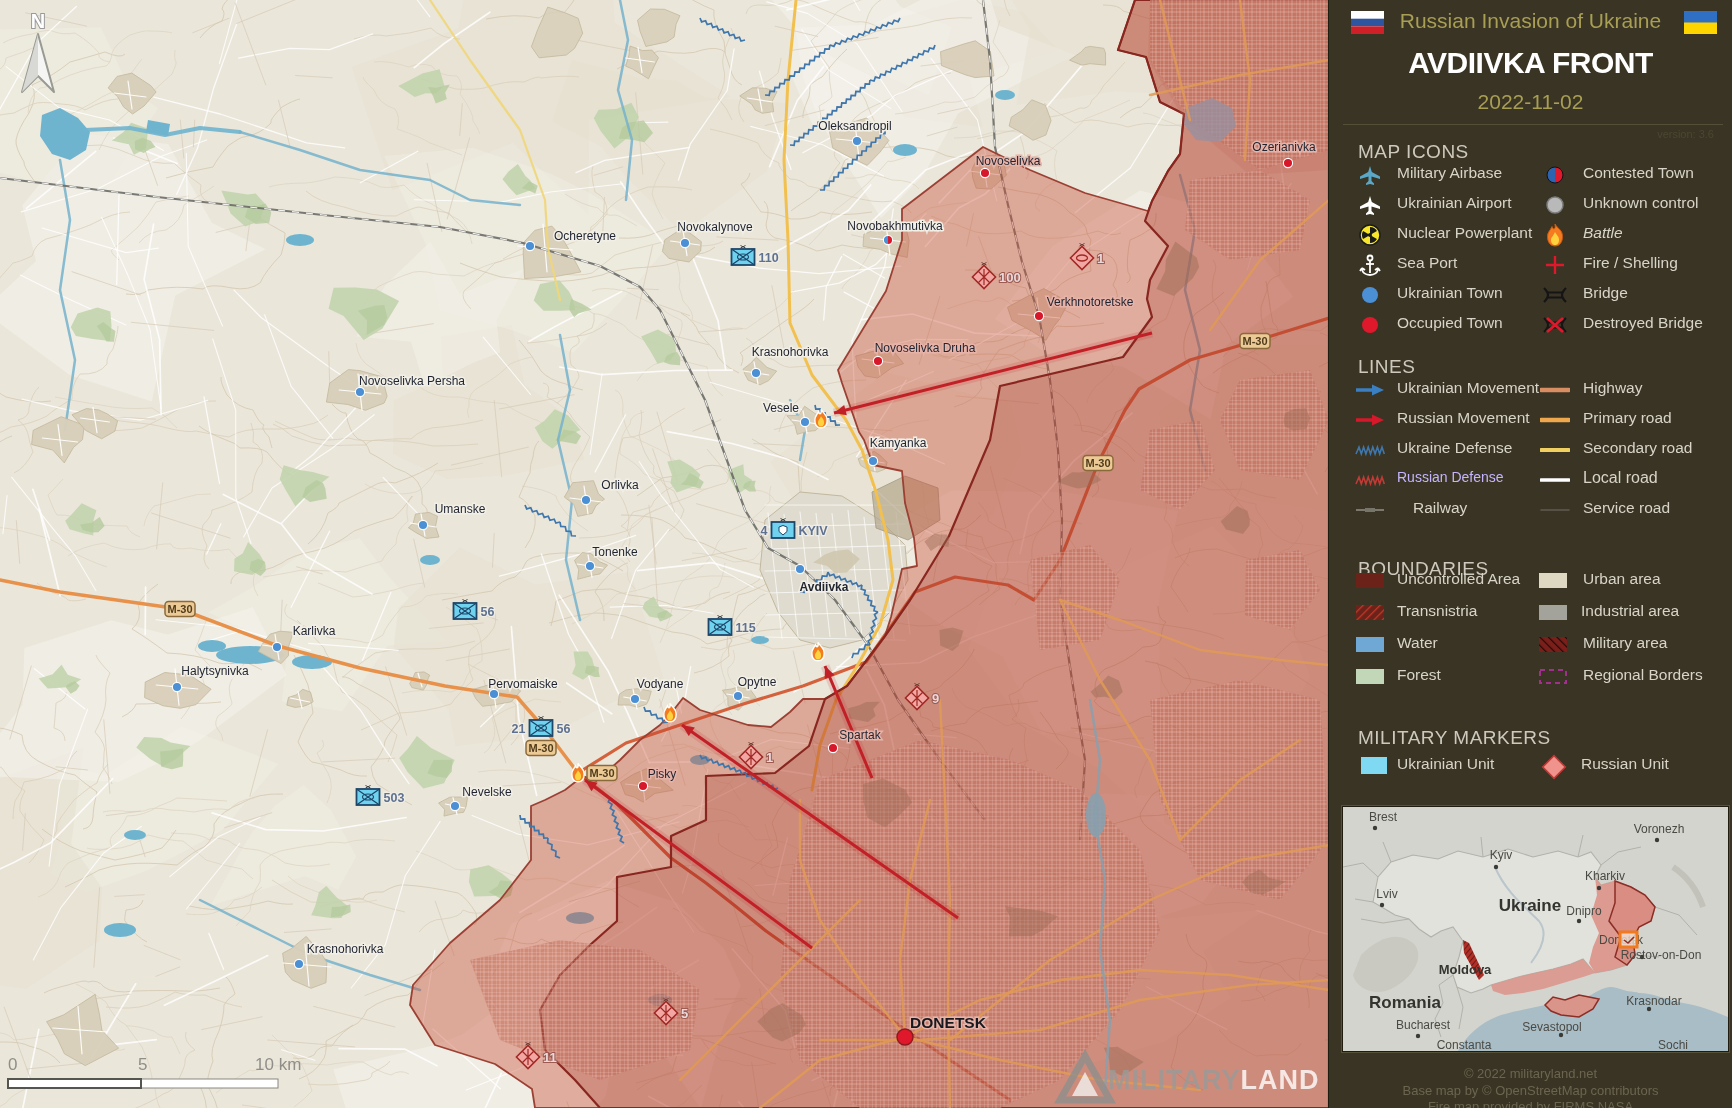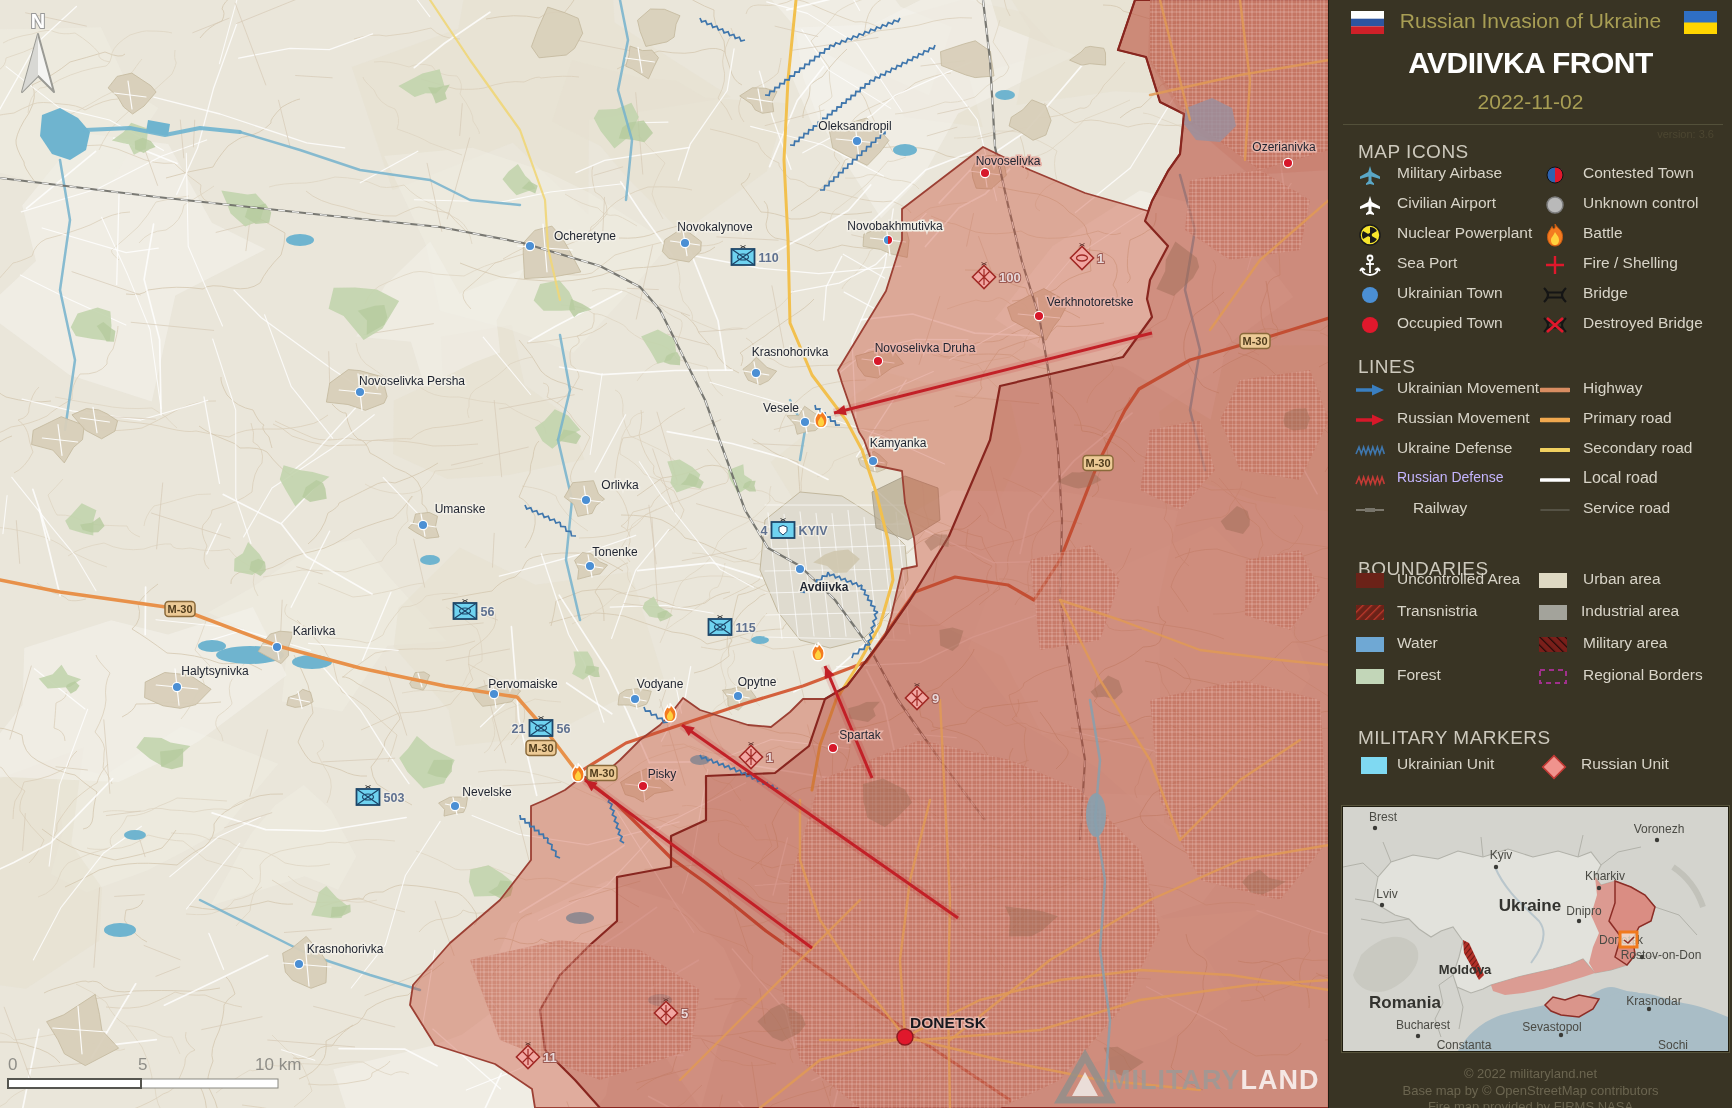--- a/index.html
+++ b/index.html
@@ -1137,21 +1137,21 @@
         <div style="font-size:15.5px;color:#d8d4c8;white-space:nowrap;">Contested Town</div>
       </div>
       <div style="position:absolute;left:26px;top:192px;">
         <div style="width:30px;height:26px;display:flex;align-items:center;justify-content:center;">
           <svg width="26" height="22" viewBox="-13 -11 26 22">
             <path d="M0,-9 L1.8,-3 L10,1.5 L10,4 L1.5,1.5 L1.5,6 L4,8.5 L4,10 L0,9 L-4,10 L-4,8.5 L-1.5,6 L-1.5,1.5 L-10,4 L-10,1.5 L-1.8,-3Z" fill="#ffffff"></path>
           </svg>
         </div>
       </div>
       <div style="position:absolute;left:68px;top:194px;">
-        <div style="font-size:15.5px;color:#d8d4c8;white-space:nowrap;">Civilian Airport</div>
+        <div style="font-size:15.5px;color:#d8d4c8;white-space:nowrap;">Ukrainian Airport</div>
       </div>
       <div style="position:absolute;left:211px;top:192px;">
         <div style="width:30px;height:26px;display:flex;align-items:center;justify-content:center;">
           <svg width="22" height="22">
             <circle cx="11" cy="11" r="8" fill="#b9b9b9" stroke="#7e7e7e" stroke-width="1.5"></circle>
           </svg>
         </div>
       </div>
       <div style="position:absolute;left:254px;top:194px;">
         <div style="font-size:15.5px;color:#d8d4c8;white-space:nowrap;">Unknown control</div>
@@ -1172,21 +1172,21 @@
       </div>
       <div style="position:absolute;left:211px;top:222px;">
         <div style="width:30px;height:26px;display:flex;align-items:center;justify-content:center;">
           <svg width="24" height="26" viewBox="-12 -13 24 26">
             <path d="M0,-11 C3,-6 7.5,-5 7.5,1.5 C7.5,8 4,11 0,11 C-4,11 -7.5,8 -7.5,1.5 C-7.5,-3 -5,-4 -3,-8.5 C-2,-5 1,-5 0,-11Z" fill="#f47b20" stroke="#c85a10" stroke-width="1"></path>
             <path d="M0,-3 C2,0.5 4,1.5 4,5 C4,8.5 2,10 0,10 C-2,10 -4,8.5 -4,5 C-4,2 -1.5,1 0,-3Z" fill="#ffd23e"></path>
           </svg>
         </div>
       </div>
       <div style="position:absolute;left:254px;top:224px;">
-        <div style="font-size:15.5px;color:#d8d4c8;white-space:nowrap;">Battle</div>
+        <div style="font-size:15.5px;color:#d8d4c8;white-space:nowrap;font-style:italic;">Battle</div>
       </div>
       <div style="position:absolute;left:26px;top:252px;">
         <div style="width:30px;height:26px;display:flex;align-items:center;justify-content:center;">
           <svg width="24" height="24" viewBox="-12 -12 24 24">
             <g stroke="#ffffff" stroke-width="1.8" fill="none">
               <circle cx="0" cy="-7" r="2.5"></circle>
               <path d="M0,-4.5 V8"></path>
               <path d="M-4,-1 H4"></path>
               <path d="M-8,3 C-8,8 -4,10 0,10 C4,10 8,8 8,3 M-8,3 L-10,6 M-8,3 L-5,5 M8,3 L10,6 M8,3 L5,5"></path>
             </g>

